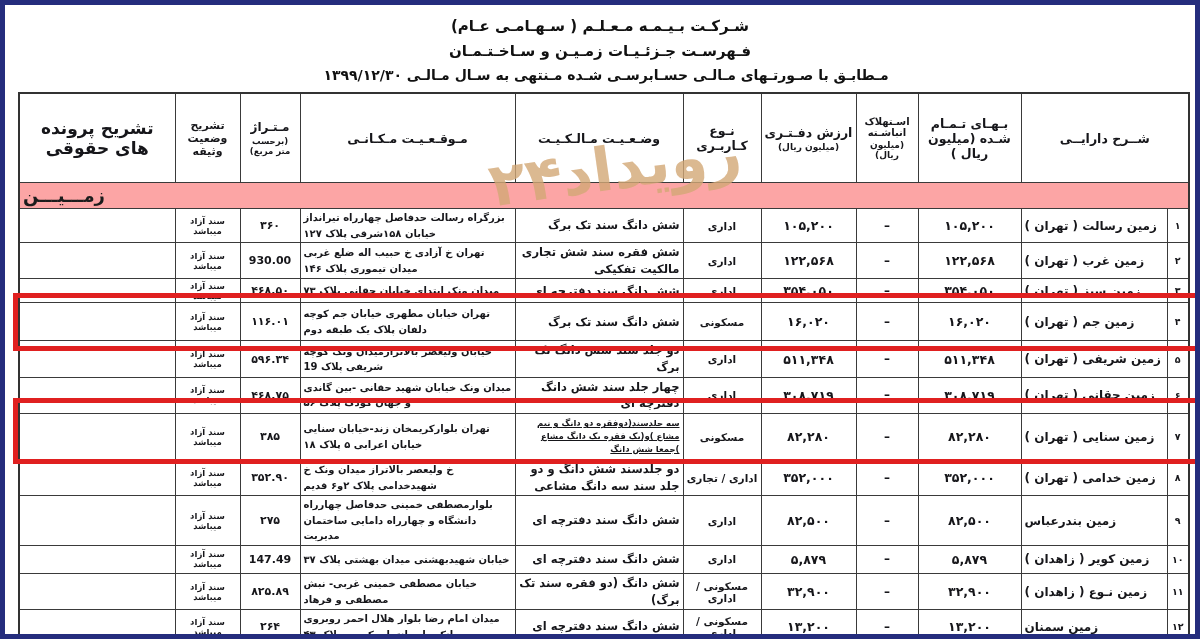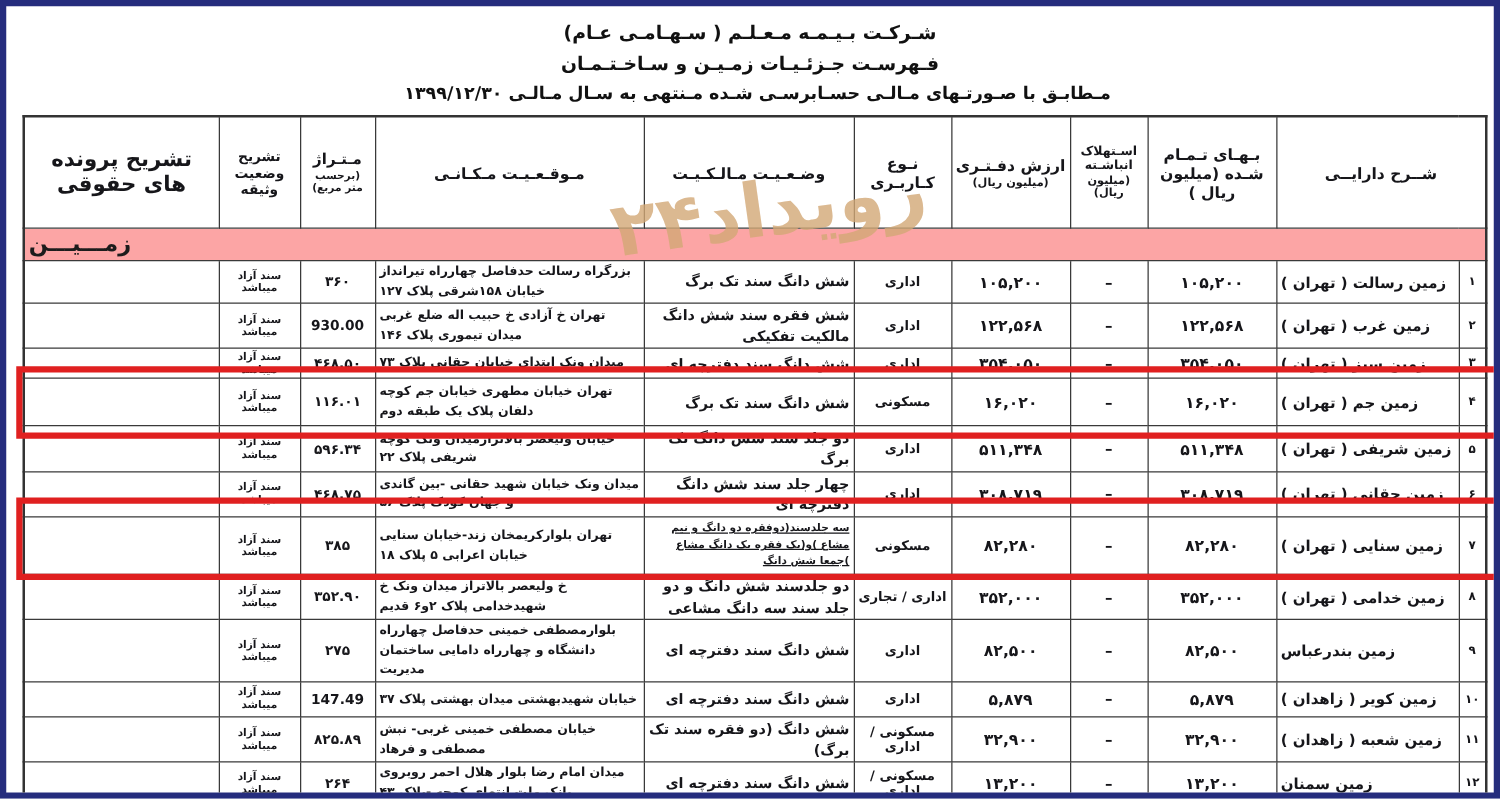--- a/index.html
+++ b/index.html
@@ -176,21 +176,21 @@
           <td class="c-coll">سند آزاد میباشد</td>
           <td class="c-legal"></td>
         </tr>
         <tr style="height: 36px;">
           <td class="c-num">۲</td>
           <td class="c-name">زمین غرب ( تهران )</td>
           <td class="c-cost">۱۲۲,۵۶۸</td>
           <td class="c-dep">–</td>
           <td class="c-book">۱۲۲,۵۶۸</td>
           <td class="c-usage">اداری</td>
-          <td class="c-owner">شش فقره سند شش دانگ مالکیت تفکیکی</td>
+          <td class="c-owner">شش فقره سند شش تجاری مالکیت تفکیکی</td>
           <td class="c-loc">تهران خ آزادی خ حبیب اله ضلع غربی میدان تیموری پلاک ۱۴۶</td>
           <td class="c-area">930.00</td>
           <td class="c-coll">سند آزاد میباشد</td>
           <td class="c-legal"></td>
         </tr>
         <tr style="height: 24px;">
           <td class="c-num">۳</td>
           <td class="c-name">زمین سبز ( تهران )</td>
           <td class="c-cost">۳۵۴,۰۵۰</td>
           <td class="c-dep">–</td>
@@ -216,21 +216,21 @@
           <td class="c-legal"></td>
         </tr>
         <tr style="height: 34px;">
           <td class="c-num">۵</td>
           <td class="c-name">زمین شریفی ( تهران )</td>
           <td class="c-cost">۵۱۱,۳۴۸</td>
           <td class="c-dep">–</td>
           <td class="c-book">۵۱۱,۳۴۸</td>
           <td class="c-usage">اداری</td>
           <td class="c-owner">دو جلد سند شش دانگ تک برگ</td>
-          <td class="c-loc">خیابان ولیعصر بالاترازمیدان ونک کوچه شریفی پلاک ۲۲</td>
+          <td class="c-loc">خیابان ولیعصر بالاترازمیدان ونک کوچه شریفی پلاک 19</td>
           <td class="c-area">۵۹۶.۳۴</td>
           <td class="c-coll">سند آزاد میباشد</td>
           <td class="c-legal"></td>
         </tr>
         <tr style="height: 33px;">
           <td class="c-num">۶</td>
           <td class="c-name">زمین حقانی ( تهران )</td>
           <td class="c-cost">۳۰۸,۷۱۹</td>
           <td class="c-dep">–</td>
           <td class="c-book">۳۰۸,۷۱۹</td>
@@ -288,21 +288,21 @@
           <td class="c-book">۵,۸۷۹</td>
           <td class="c-usage">اداری</td>
           <td class="c-owner">شش دانگ سند دفترچه ای</td>
           <td class="c-loc">خیابان شهیدبهشتی میدان بهشتی پلاک ۳۷</td>
           <td class="c-area">147.49</td>
           <td class="c-coll">سند آزاد میباشد</td>
           <td class="c-legal"></td>
         </tr>
         <tr style="height: 32px;">
           <td class="c-num">۱۱</td>
-          <td class="c-name">زمین شعبه ( زاهدان )</td>
+          <td class="c-name">زمین نـوع ( زاهدان )</td>
           <td class="c-cost">۳۲,۹۰۰</td>
           <td class="c-dep">–</td>
           <td class="c-book">۳۲,۹۰۰</td>
           <td class="c-usage">مسکونی / اداری</td>
           <td class="c-owner">شش دانگ (دو فقره سند تک برگ)</td>
           <td class="c-loc">خیابان مصطفی خمینی غربی- نبش مصطفی و فرهاد</td>
           <td class="c-area">۸۲۵.۸۹</td>
           <td class="c-coll">سند آزاد میباشد</td>
           <td class="c-legal"></td>
         </tr>

